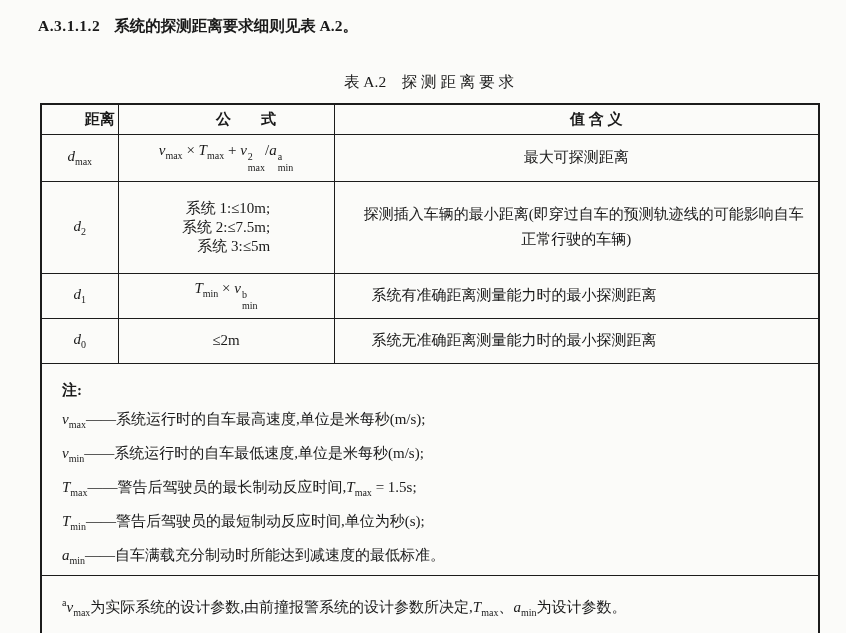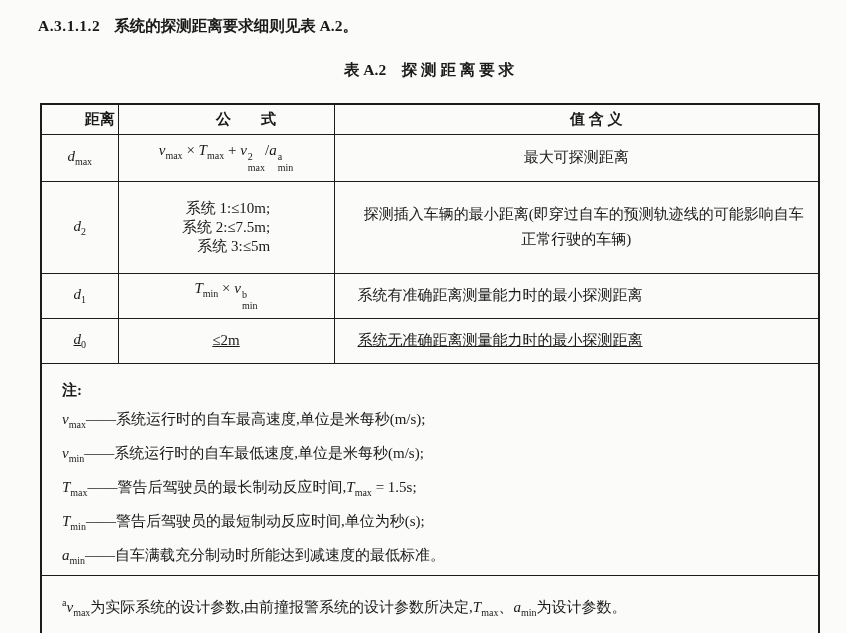--- a/index.html
+++ b/index.html
@@ -10,48 +10,48 @@
     font-family:"Liberation Serif","DejaVu Serif",serif;
     font-size:15px;
     position:relative;
     overflow:hidden;
   }
   .page { position:relative; width:846px; height:472px; }
 
   .clause { position:absolute; left:38px; top:16px; font-weight:bold; font-size:15.5px; }
   .clause-num { margin-right:14px; letter-spacing:0.5px; }
 
-  .caption { position:absolute; left:40px; top:60px; width:778px; text-align:center;
-             font-weight:bold; font-size:15.5px; }
+  .caption { position:absolute; left:40px; top:72px; width:778px; text-align:center;
+             font-weight:normal; font-size:15.5px; }
 
   table.main {
     position:absolute; left:40px; top:103px; width:778px;
     border-collapse:collapse; table-layout:fixed;
     border:2px solid #1c1c1c;
   }
   table.main th, table.main td { border:1px solid #1c1c1c; vertical-align:middle; }
 
   col.c1 { width:77px; } col.c2 { width:216px; } col.c3 { width:485px; }
 
   tr.r-head  { height:30px; }
   tr.r-dmax  { height:47px; }
   tr.r-d2    { height:92px; }
   tr.r-d1    { height:45px; }
-  tr.r-d0    { height:45px;text-decoration:underline; }
+  tr.r-d0    { height:45px; }
   tr.r-notes { height:186px; }
   tr.r-foot  { height:70px; }
 
   th { font-weight:bold; font-size:15px; text-align:center;padding-left:40px; }
 
   td.sym     { text-align:center; font-size:15px; }
   td.formula { text-align:center; font-size:15px; }
   .formula-block { display:inline-block; text-align:right; line-height:19px; }
 
   td.m-center { text-align:center; }
-  td.m-left   { text-align:left; padding-left:23px; }
+  td.m-left   { text-align:left; padding-left:37px; }
   td.m-para   { text-align:center; padding:10px 14px; text-indent:1em; line-height:25px; }
 
   td.notes-cell { vertical-align:top; padding:12px 20px 0 20px; }
   .note-label { font-weight:bold; line-height:29px; }
   .note-line  { line-height:29px; }
 
   td.foot-cell { vertical-align:top; padding:12px 20px 0 20px; }
   .foot-line { line-height:30px; }
 
   i { font-style:italic; }

